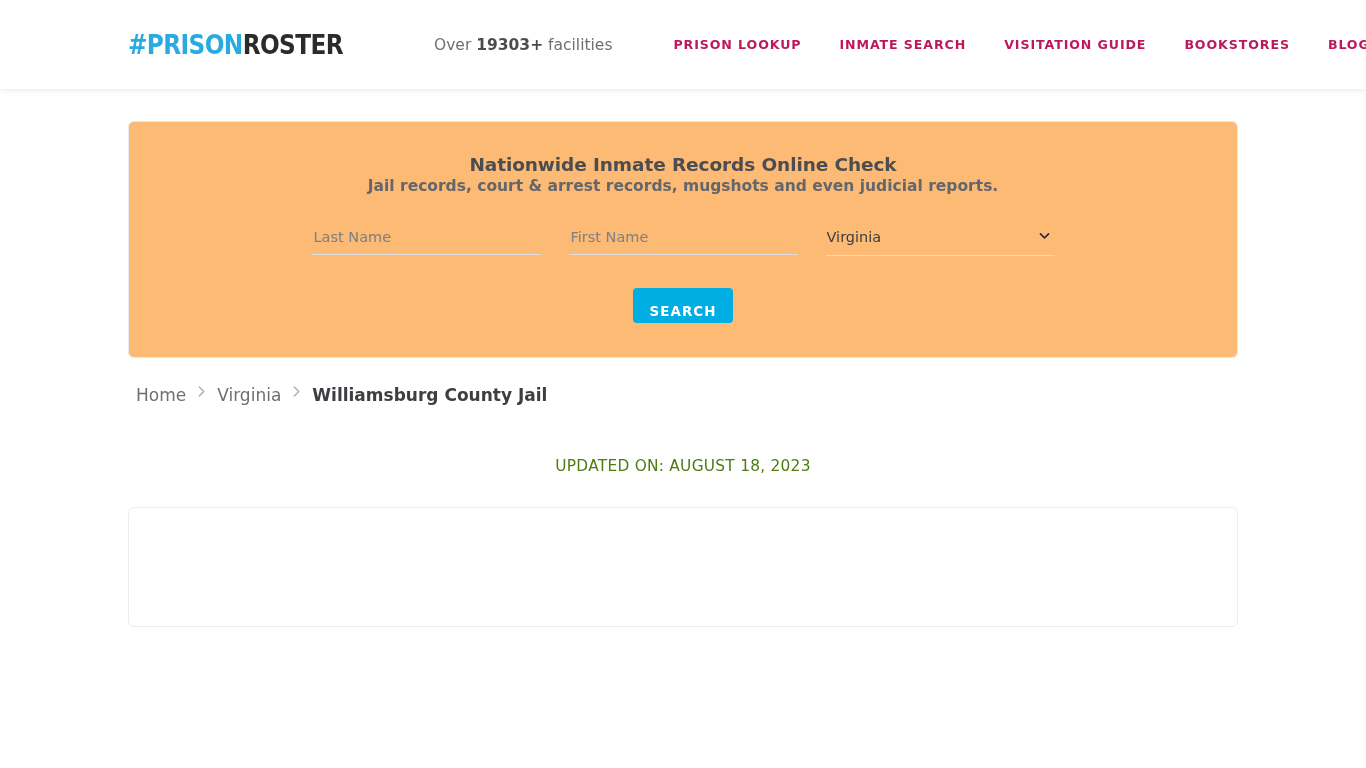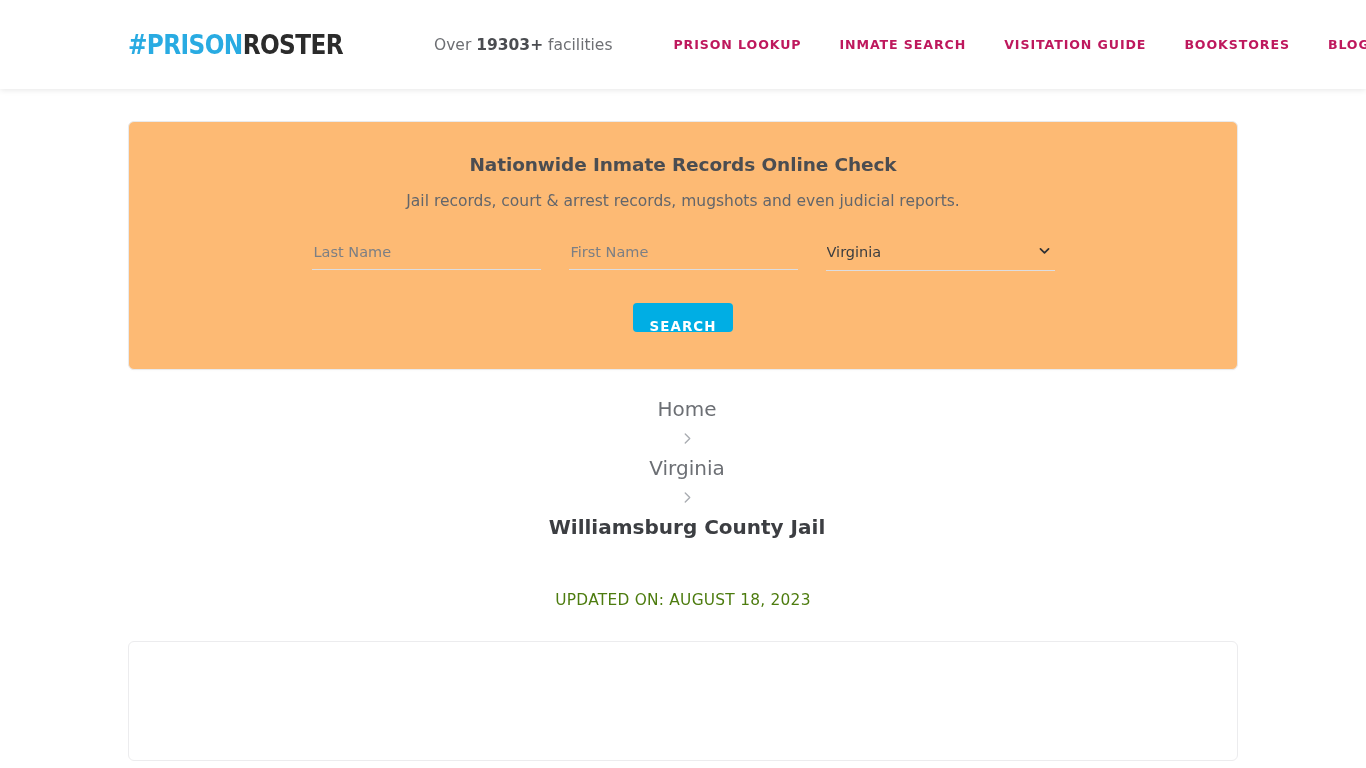--- a/index.html
+++ b/index.html
@@ -89,22 +89,22 @@
   .search-title {
     font-size: 18.5px;
     font-weight: bold;
     color: #4b4d51;
     margin: 6px 0 0 0;
     letter-spacing: -0.1px;
   }
   .search-sub {
     font-size: 15.5px;
     color: #63666b;
-    margin: 17px 0 0 0;
-    font-weight: normal;
+    margin: 2px 0 0 0;
+    font-weight: bold;
   }
 
   .form-row {
     display: flex;
     justify-content: center;
     gap: 28px;
     margin-top: 30px;
   }
   .field {
     width: 229px;
@@ -145,35 +145,34 @@
     display: inline-block;
     background: #00AEE4;
     color: #ffffff;
     border: none;
     border-radius: 4px;
     font-family: "DejaVu Sans", "Liberation Sans", sans-serif;
     font-size: 13.4px;
     font-weight: bold;
     letter-spacing: 1.1px;
     padding: 0 16px;
-    height: 29px;
+    height: 35px;
     line-height: 47px;
     cursor: pointer;
     text-transform: uppercase;
   }
 
   
   .breadcrumb {
     display: flex;
-    align-items: center;
+    align-items: flex-start;
     gap: 11px;
     margin-top: 27px;
-    font-size: 20px;
+    font-size: 17px;
     padding-left: 8px;
-    flex-direction: column;
   }
   .crumb-link {
     color: #6c6f74;
     text-decoration: none;
   }
   .crumb-current {
     color: #3c3e42;
     font-weight: bold;
   }
   .crumb-sep {

